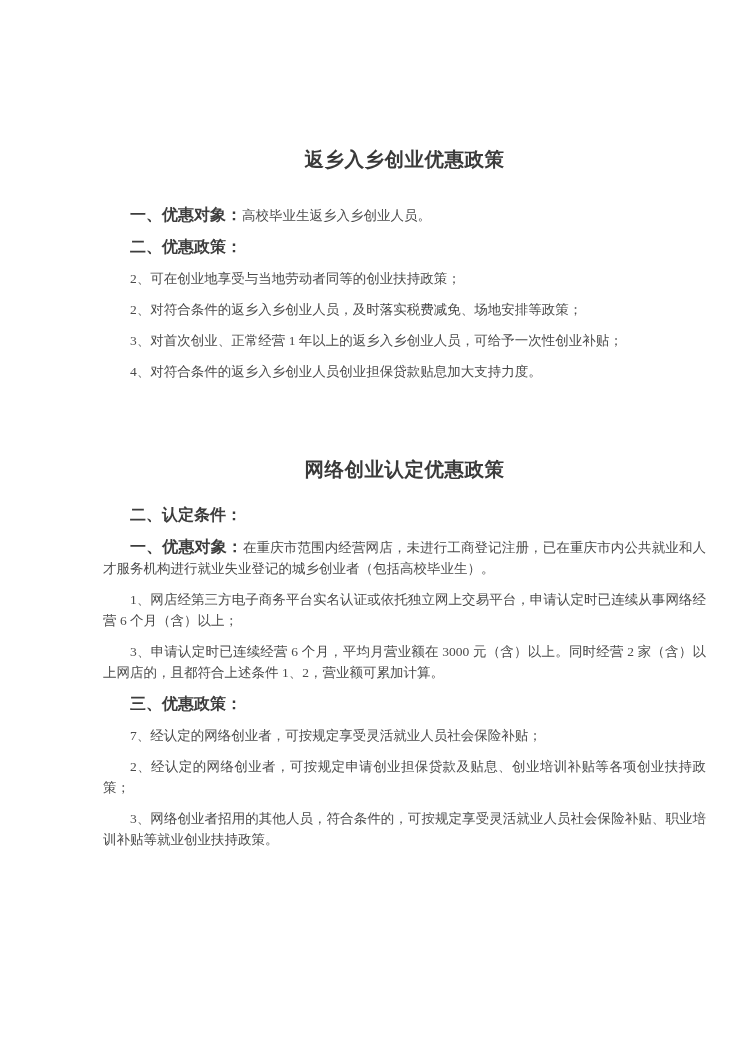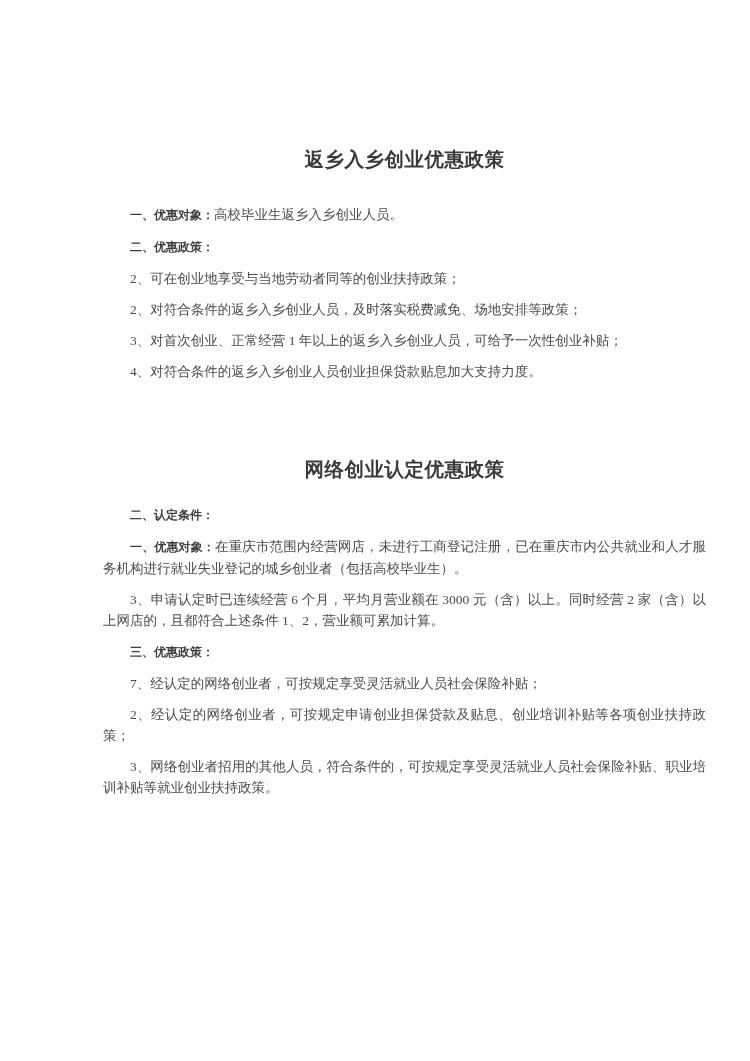--- a/index.html
+++ b/index.html
@@ -30,21 +30,21 @@
   }
   .para{
     margin:0 0 10px 0;
     text-indent:2em;
     text-align:justify;
     word-break:break-all;
   }
   .para .lbl{
     font-family:"Liberation Sans","DejaVu Sans",sans-serif;
     font-weight:700;
-    font-size:12px;
+    font-size:16px;
     color:#3d3d3d;
   }
   .para .txt{
     font-weight:400;
   }
 </style>
 </head>
 <body>
 
 <div class="doc">
@@ -58,20 +58,21 @@
     <p class="para"><span class="txt">2、对符合条件的返乡入乡创业人员，及时落实税费减免、场地安排等政策；</span></p>
     <p class="para"><span class="txt">3、对首次创业、正常经营 1 年以上的返乡入乡创业人员，可给予一次性创业补贴；</span></p>
     <p class="para"><span class="txt">4、对符合条件的返乡入乡创业人员创业担保贷款贴息加大支持力度。</span></p>
   </div>
 
   <div class="section">
     <h1 class="doc-title second">网络创业认定优惠政策</h1>
 
     <p class="para"><span class="lbl">二、认定条件：</span><span class="txt"></span></p>
     <p class="para"><span class="lbl">一、优惠对象：</span><span class="txt">在重庆市范围内经营网店，未进行工商登记注册，已在重庆市内公共就业和人才服务机构进行就业失业登记的城乡创业者（包括高校毕业生）。</span></p>
+    <p class="para"><span class="txt">1、网店经第三方电子商务平台实名认证或依托独立网上交易平台，申请认定时已连续从事网络经营 6 个月（含）以上；</span></p>
     <p class="para"><span class="txt">3、申请认定时已连续经营 6 个月，平均月营业额在 3000 元（含）以上。同时经营 2 家（含）以上网店的，且都符合上述条件 1、2，营业额可累加计算。</span></p>
     <p class="para"><span class="lbl">三、优惠政策：</span><span class="txt"></span></p>
     <p class="para"><span class="txt">7、经认定的网络创业者，可按规定享受灵活就业人员社会保险补贴；</span></p>
     <p class="para"><span class="txt">2、经认定的网络创业者，可按规定申请创业担保贷款及贴息、创业培训补贴等各项创业扶持政策；</span></p>
     <p class="para"><span class="txt">3、网络创业者招用的其他人员，符合条件的，可按规定享受灵活就业人员社会保险补贴、职业培训补贴等就业创业扶持政策。</span></p>
   </div>
 
 </div>
 
 </body></html>

